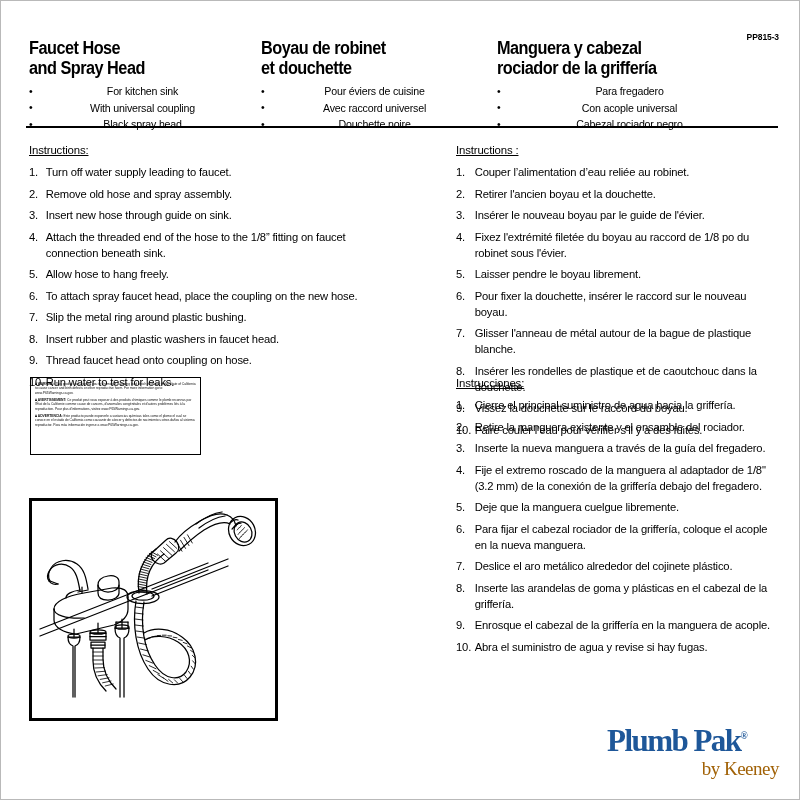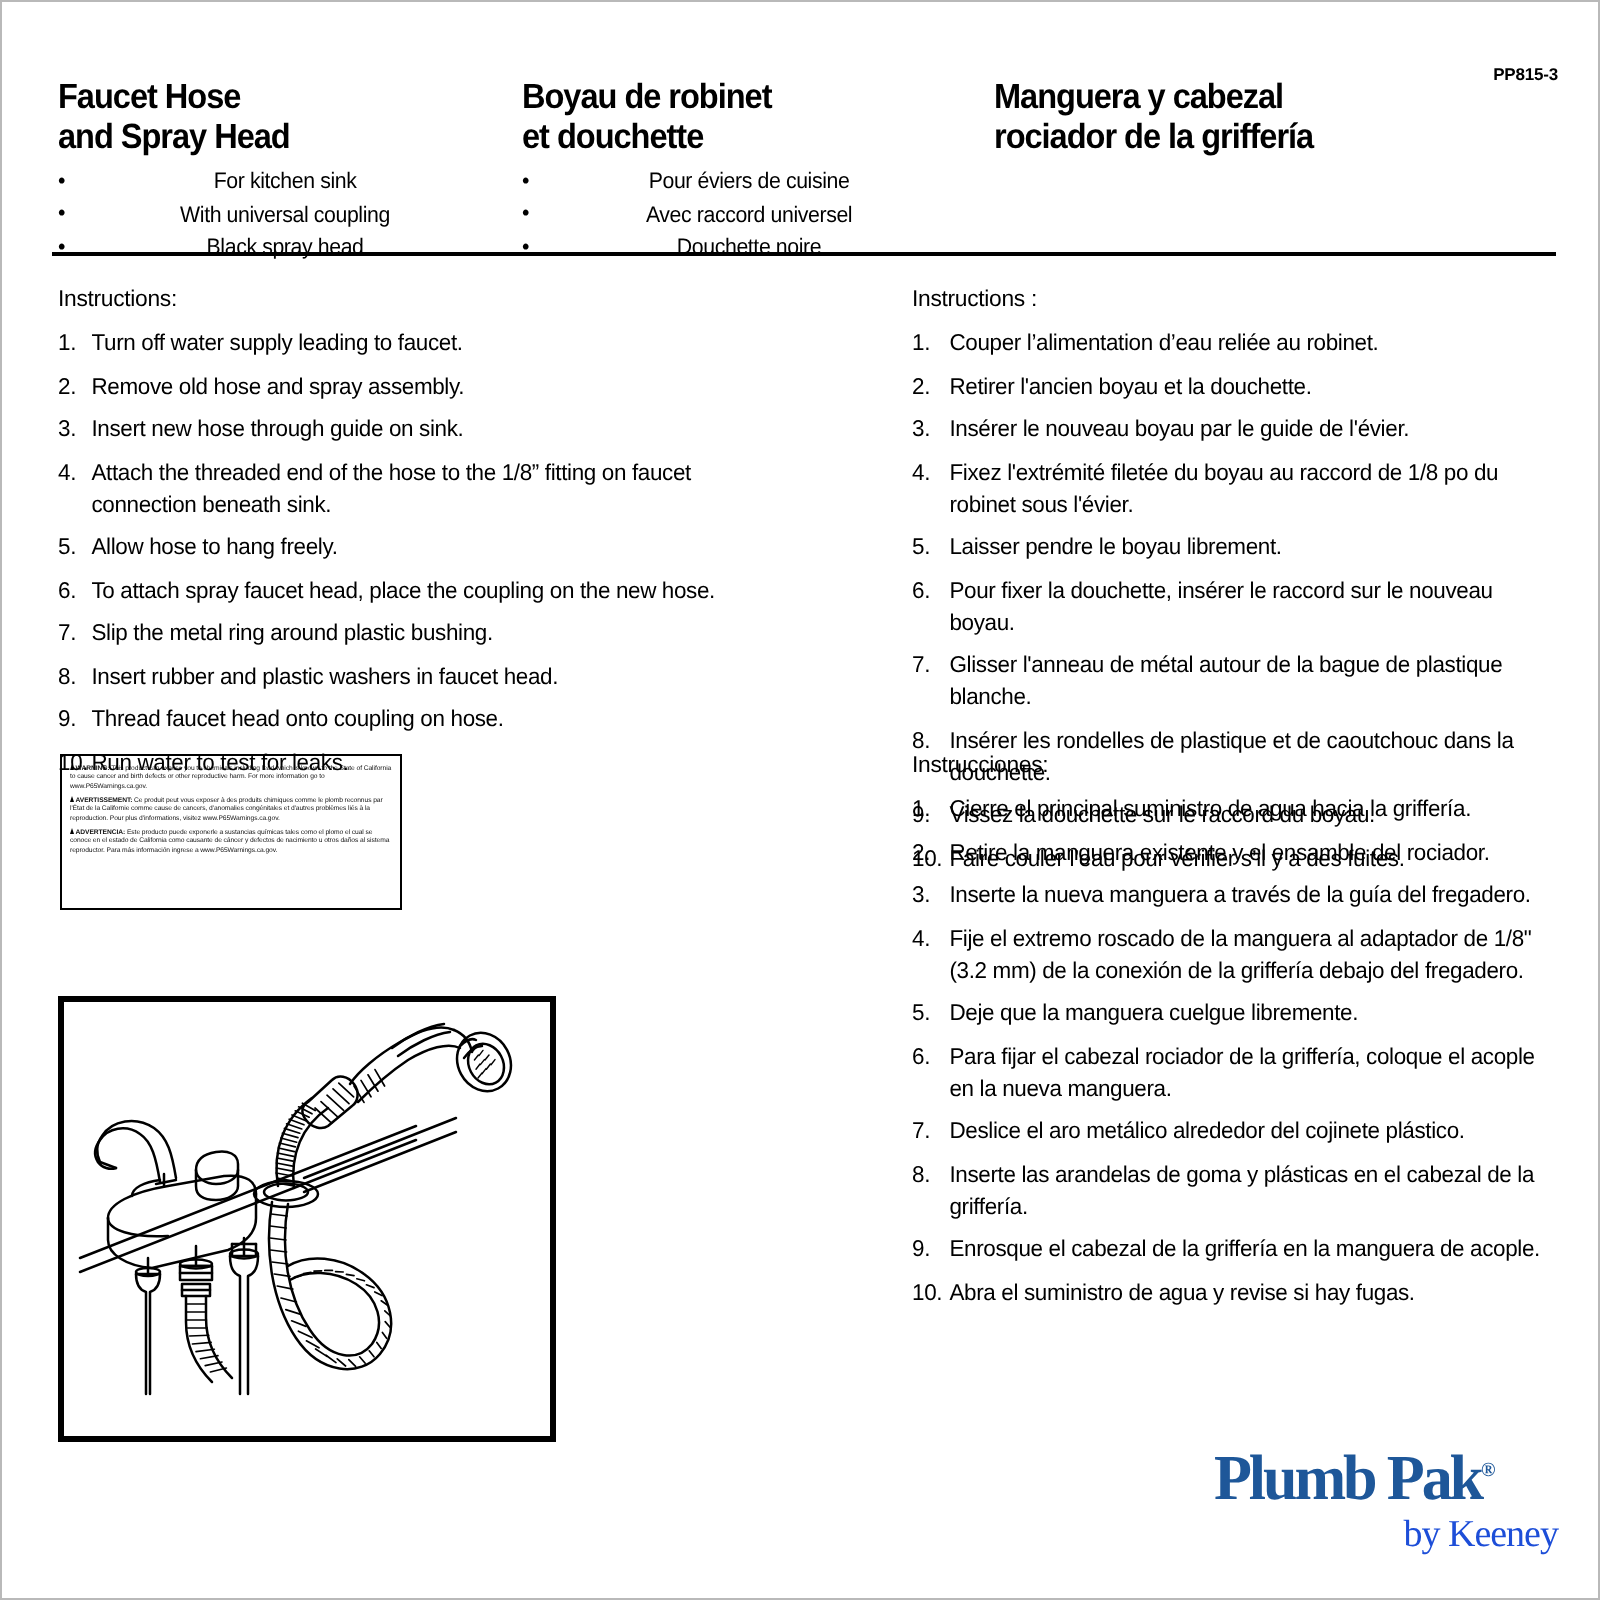--- a/index.html
+++ b/index.html
@@ -100,20 +100,21 @@
   }
   #instr-en { left: 28px; top: 141px; width: 340px; }
   #instr-fr { left: 455px; top: 141px; width: 330px; }
   #instr-es { left: 455px; top: 374px; width: 330px; }
 
   .instr-heading {
     font-size: 11.4px;
     line-height: 16px;
     margin-bottom: 6px;
     letter-spacing: -0.15px;
+    text-decoration: underline;
   }
   .instr-list {
     list-style: none;
     margin: 0;
     padding: 0;
   }
   .instr-list li {
     font-size: 11.4px;
     line-height: 16px;
     letter-spacing: -0.18px;
@@ -200,21 +201,21 @@
   }
   #logo-reg {
     font-size: 10px;
     vertical-align: super;
     letter-spacing: 0;
     font-weight: bold;
   }
   #logo-sub {
     font-size: 19px;
     line-height: 22px;
-    color: #1d4ed8;
+    color: #a16207;
     letter-spacing: -0.5px;
     text-align: right;
     width: 172px;
     margin-top: 1px;
   }
 </style>
 </head>
 <body>
 
 <div id="page">
@@ -237,20 +238,25 @@
       <ul class="hdr-bullets">
         <li>Pour éviers de cuisine</li>
         <li>Avec raccord universel</li>
         <li>Douchette noire</li>
       </ul>
     </div>
 
     <div class="hdr-col" id="hdr-col-es">
       <div class="hdr-title">Manguera y cabezal
 rociador de la griffería</div>
+      <ul class="hdr-bullets">
+        <li>Para fregadero</li>
+        <li>Con acople universal</li>
+        <li>Cabezal rociador negro</li>
+      </ul>
     </div>
 
     <div id="product-code">PP815-3</div>
   </div>
 
   <div id="header-rule"></div>
 
   <div class="instr-block" id="instr-en">
     <div class="instr-heading">Instructions:</div>
     <ol class="instr-list">

